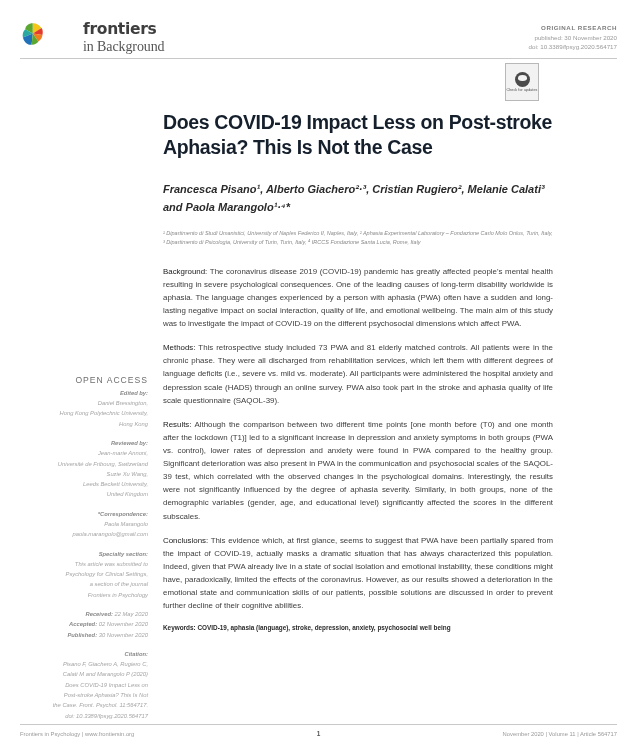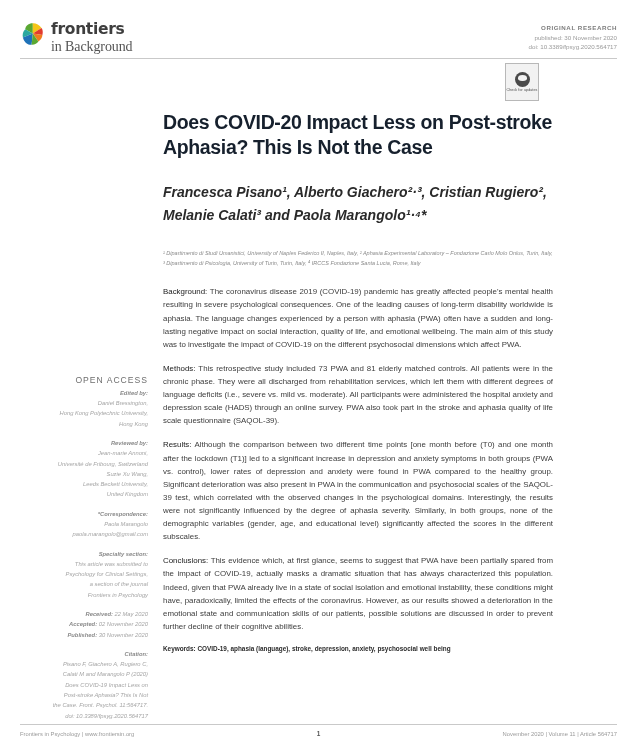--- a/index.html
+++ b/index.html
@@ -36,20 +36,21 @@
     width: 26px;
     height: 27px;
     position: relative;
     margin-right: 5px;
     flex: none;
   }
   .logo-mark svg { display: block; }
   .logo-text {
     line-height: 1.0;
     padding-top: 1px;
+    margin-left: 32px;
   }
   .logo-frontiers {
     font-size: 15.5px;
     font-weight: bold;
     color: #3e3e3e;
     letter-spacing: -0.3px;
     font-family: "DejaVu Sans", sans-serif;
   }
   .logo-sub {
     font-size: 14px;
@@ -132,26 +133,26 @@
   .title {
     font-size: 19.5px;
     font-weight: bold;
     color: #16202d;
     line-height: 1.26;
     letter-spacing: -0.35px;
     margin: 0 0 22px 0;
     font-family: "Liberation Sans", sans-serif;
   }
   .authors {
-    font-size: 14px;
+    font-size: 11px;
     font-weight: bold;
     font-style: italic;
     color: #2a2a2a;
     line-height: 1.62;
-    margin-bottom: 23px;
+    margin-bottom: 12px;
   }
   .affil {
     font-size: 5.5px;
     font-style: italic;
     color: #8a8a8a;
     line-height: 1.72;
     margin-bottom: 17px;
   }
   .abs-p {
     font-size: 7.9px;
@@ -338,21 +339,21 @@
     <div class="sb-head">Citation:</div>
     <div class="sb-line">Pisano F, Giachero A, Rugiero C,</div>
     <div class="sb-line">Calati M and Marangolo P (2020)</div>
     <div class="sb-line">Does COVID-19 Impact Less on</div>
     <div class="sb-line">Post-stroke Aphasia? This Is Not</div>
     <div class="sb-line">the Case. Front. Psychol. 11:564717.</div>
     <div class="sb-line">doi: 10.3389/fpsyg.2020.564717</div>
   </div>
 
   <div class="main">
-    <h1 class="title">Does COVID-20 Impact Less on Post-stroke Aphasia? This Is Not the Case</h1>
+    <h1 class="title">Does COVID-19 Impact Less on Post-stroke Aphasia? This Is Not the Case</h1>
     <div class="authors">Francesca Pisano¹, Alberto Giachero²·³, Cristian Rugiero², Melanie Calati³ and Paola Marangolo¹·⁴*</div>
     <div class="affil">¹ Dipartimento di Studi Umanistici, University of Naples Federico II, Naples, Italy, ² Aphasia Experimental Laboratory – Fondazione Carlo Molo Onlus, Turin, Italy, ³ Dipartimento di Psicologia, University of Turin, Turin, Italy, ⁴ IRCCS Fondazione Santa Lucia, Rome, Italy</div>
 
     <p class="abs-p">
       <b>Background:</b><span> The coronavirus disease 2019 (COVID-19) pandemic has greatly affected people's mental health resulting in severe psychological consequences. One of the leading causes of long-term disability worldwide is aphasia. The language changes experienced by a person with aphasia (PWA) often have a sudden and long-lasting negative impact on social interaction, quality of life, and emotional wellbeing. The main aim of this study was to investigate the impact of COVID-19 on the different psychosocial dimensions which affect PWA.</span>
     </p>
     <p class="abs-p">
       <b>Methods:</b><span> This retrospective study included 73 PWA and 81 elderly matched controls. All patients were in the chronic phase. They were all discharged from rehabilitation services, which left them with different degrees of language deficits (i.e., severe vs. mild vs. moderate). All participants were administered the hospital anxiety and depression scale (HADS) through an online survey. PWA also took part in the stroke and aphasia quality of life scale questionnaire (SAQOL-39).</span>
     </p>
     <p class="abs-p">

